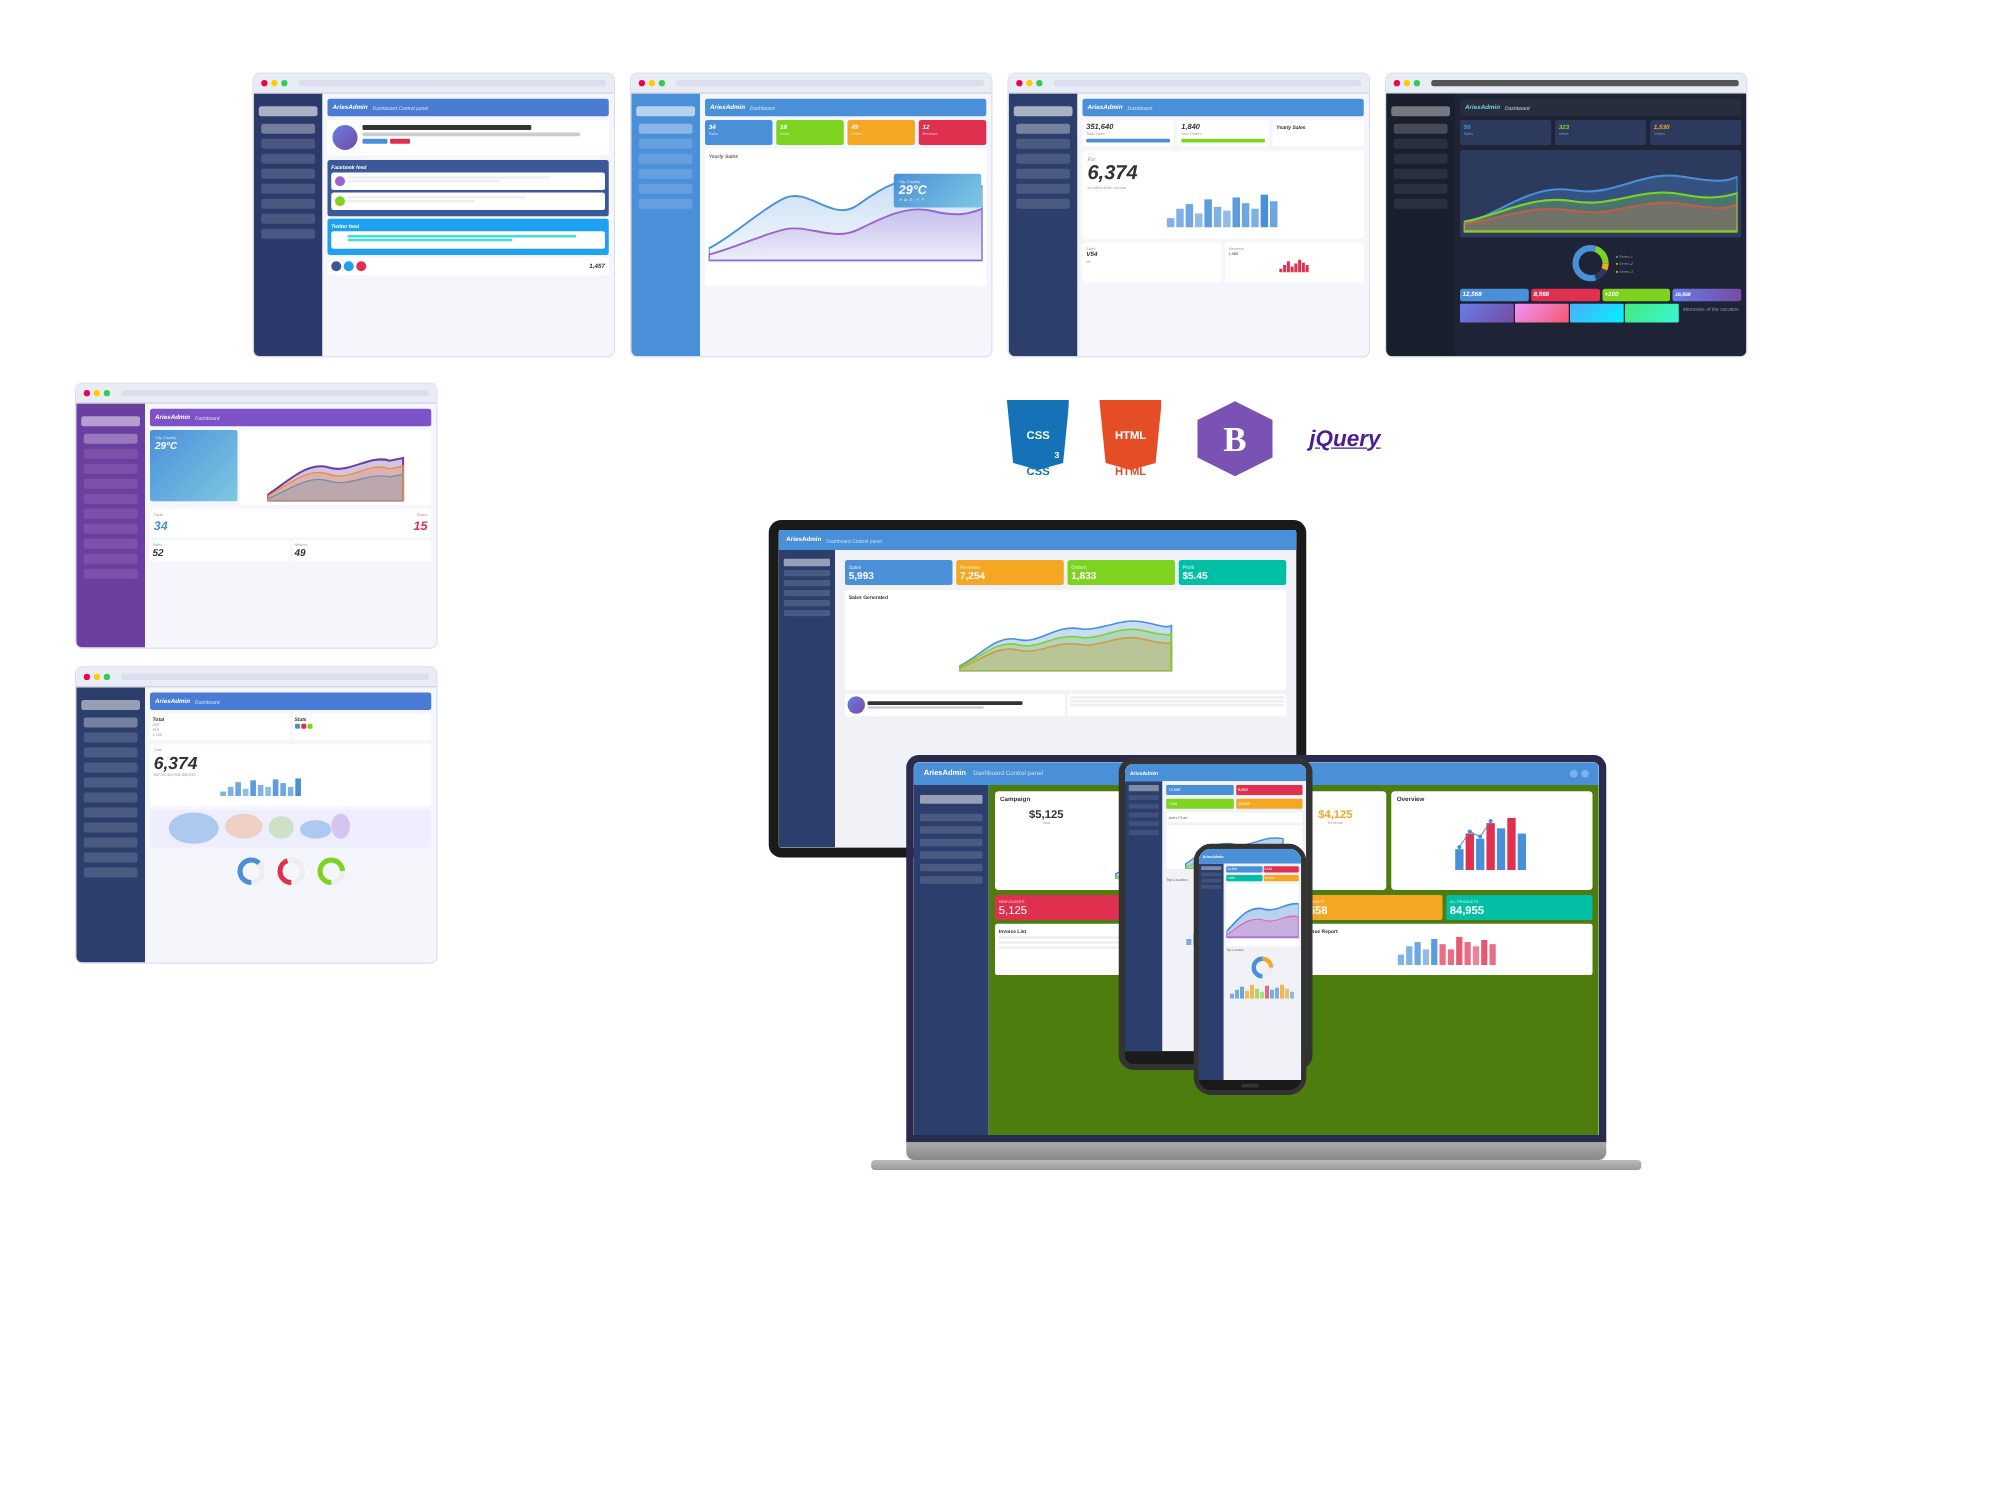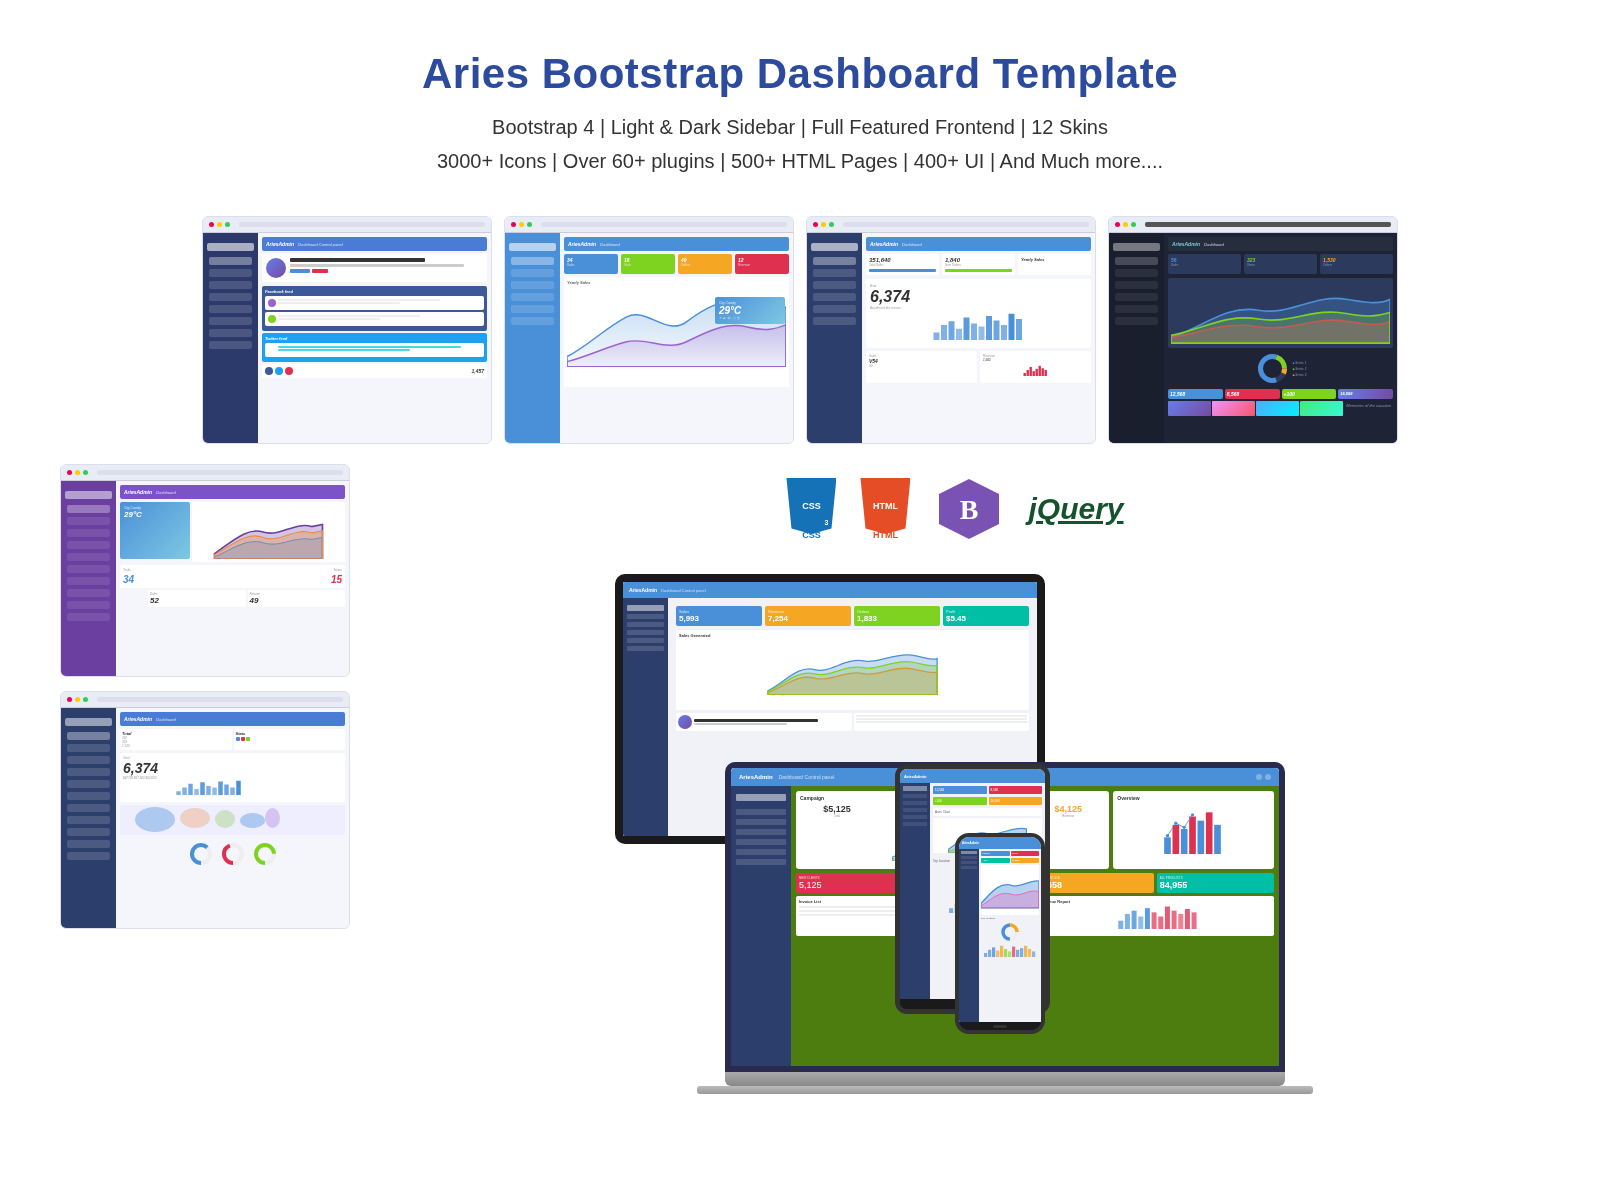--- a/index.html
+++ b/index.html
@@ -200,22 +200,22 @@
       clip-path: polygon(0 0, 100% 0, 90% 90%, 50% 100%, 10% 90%);
       display: flex;
       align-items: center;
       justify-content: center;
       color: #fff;
       font-size: 18px;
       font-weight: 900;
     }
 
     .badge-jquery {
-      color: #14532d;
-      font-size: 30px;
+      color: #4c1d95;
+      font-size: 18px;
       font-weight: 700;
       font-style: italic;
       text-decoration: underline;
     }
 
     .badge-label {
       font-size: 9px;
       font-weight: 700;
       color: #1572b6;
       text-align: center;
@@ -369,25 +369,20 @@
     .topbar-title-text {
       font-size: 4px;
       color: rgba(255,255,255,0.8);
     }
   </style>
 </head>
 <body>
 
 <div class="page-wrapper">
 
-  <div class="header">
-    <h1>Aries Bootstrap Dashboard Template</h1>
-    <p>Bootstrap 4  |  Light &amp; Dark Sidebar  |  Full Featured Frontend  |  12 Skins</p>
-    <p>3000+ Icons  |  Over 60+ plugins  |  500+ HTML Pages  |  400+ UI  |  And Much more....</p>
-  </div>
 
   <div class="screenshots-row1">
 
     <div class="screenshot-card sc1">
       <div class="sc-browser-bar">
         <div class="sc-browser-dot red"></div>
         <div class="sc-browser-dot yellow"></div>
         <div class="sc-browser-dot green"></div>
         <div style="flex:1;background:#dde;height:5px;border-radius:2px;margin-left:6px;"></div>
       </div>
@@ -745,21 +740,21 @@
               <div style="display:flex;justify-content:space-between;margin-bottom:2px;">
                 <div style="font-size:3px;color:#999;">Tasks</div>
                 <div style="font-size:3px;color:#999;">Status</div>
               </div>
               <div style="display:flex;justify-content:space-between;">
                 <div style="font-size:10px;font-weight:900;color:#4a90d9;">34</div>
                 <div style="font-size:10px;font-weight:900;color:#e03050;">15</div>
               </div>
             </div>
             <div style="display:flex;gap:2px;">
-              <div style="background:#fff;border-radius:2px;padding:2px;flex:1;margin-left:28px;">
+              <div style="background:#fff;border-radius:2px;padding:2px;flex:1;">
                 <div style="font-size:3px;color:#999;">Sales</div>
                 <div style="font-size:8px;font-weight:bold;color:#333;">52</div>
               </div>
               <div style="background:#fff;border-radius:2px;padding:2px;flex:1;">
                 <div style="font-size:3px;color:#999;">Returns</div>
                 <div style="font-size:8px;font-weight:bold;color:#333;">49</div>
               </div>
             </div>
           </div>
         </div>

